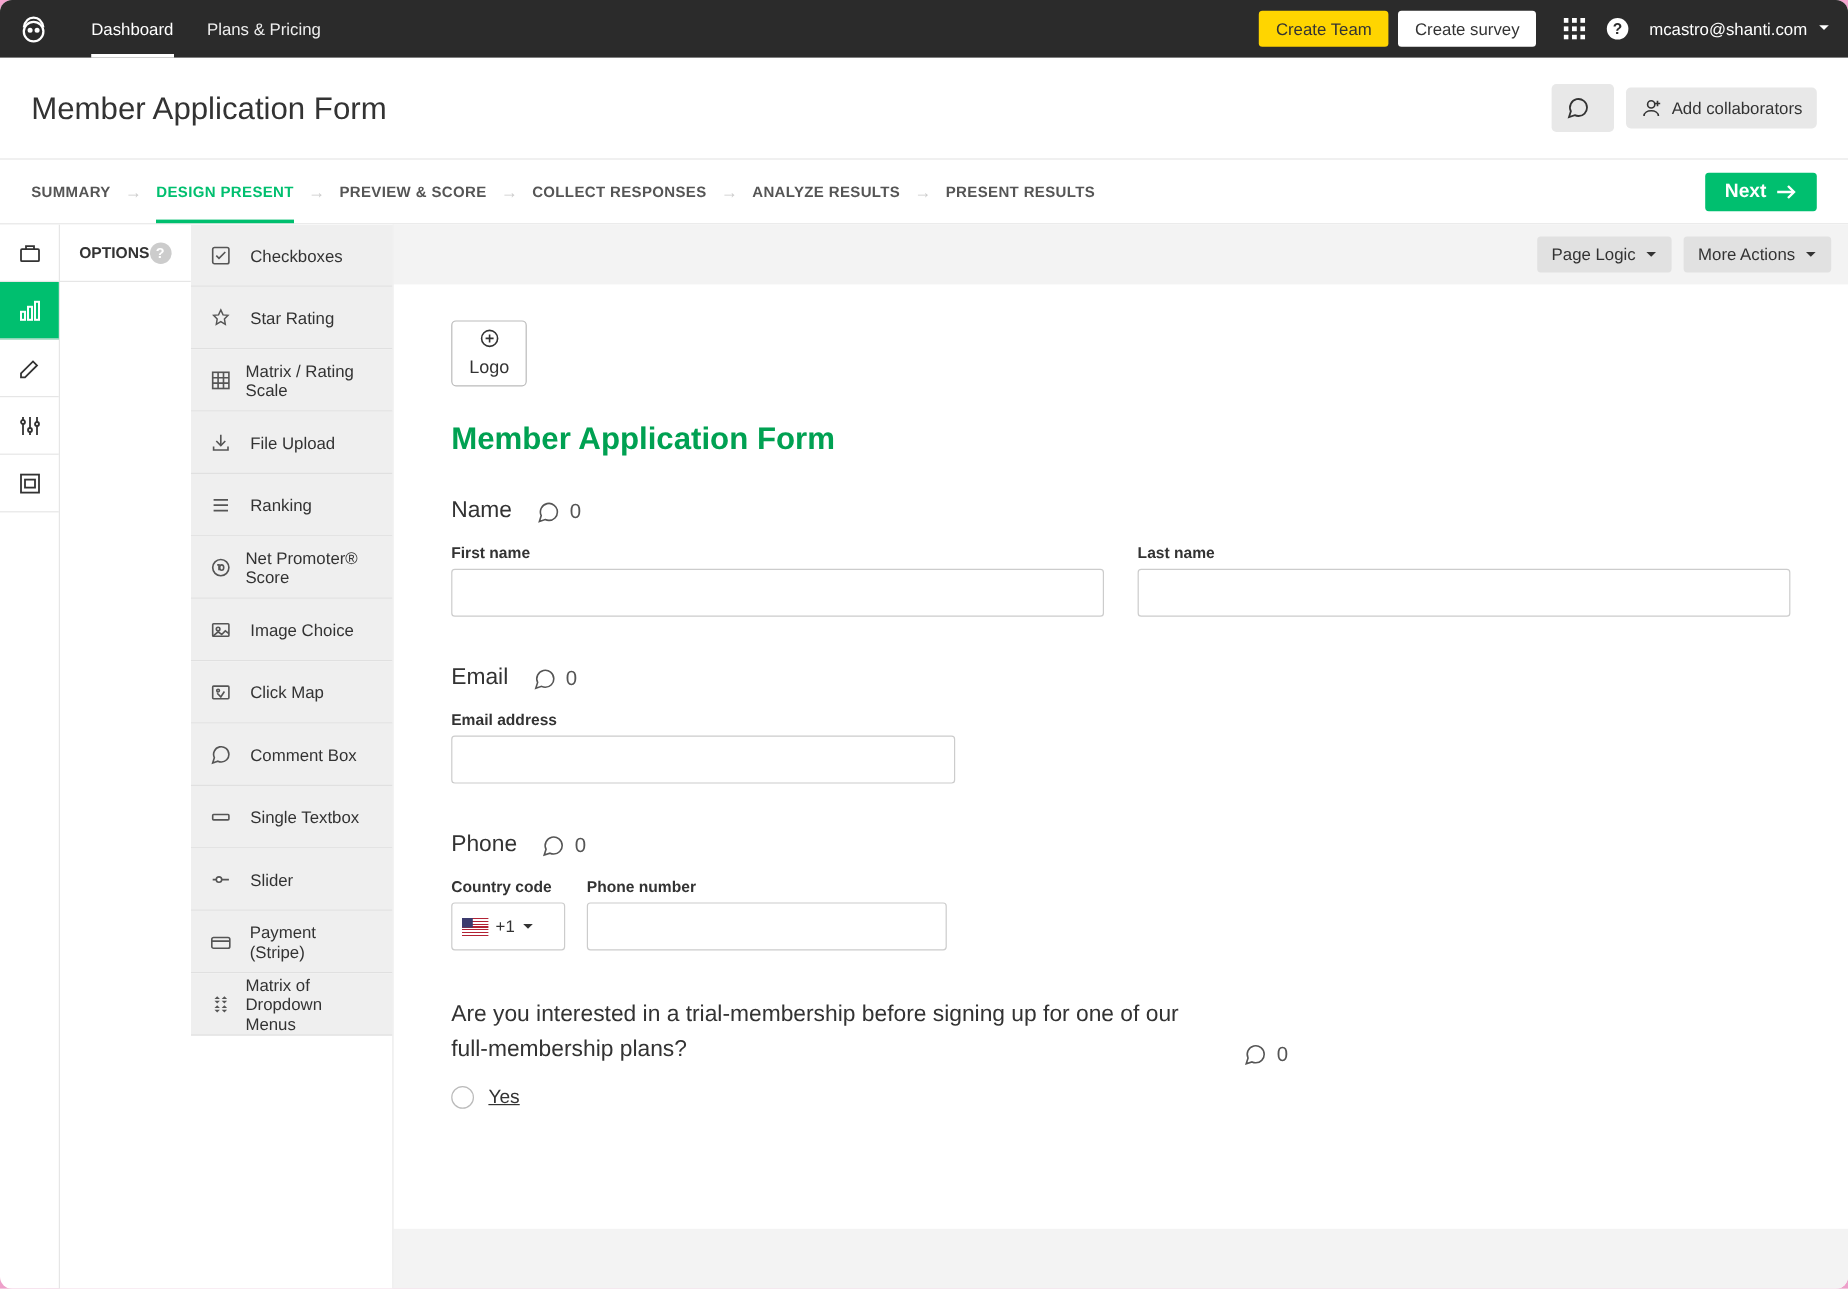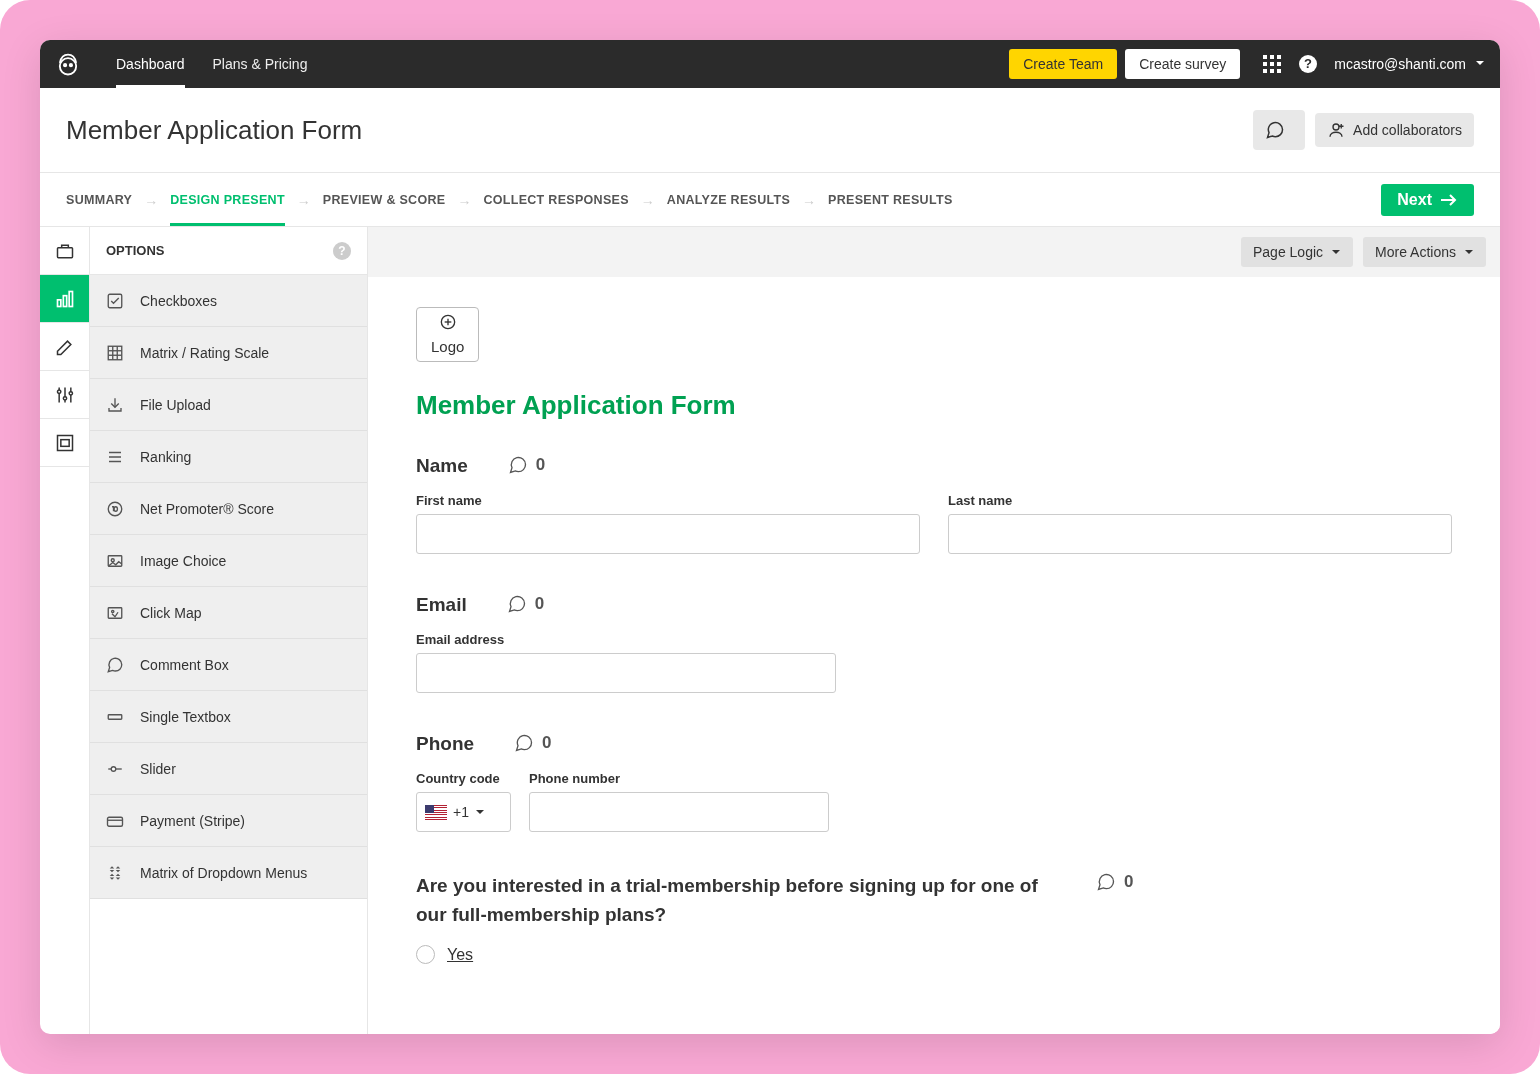--- a/index.html
+++ b/index.html
@@ -1,17 +1,17 @@
 <!DOCTYPE html>
 <html><head>
 <meta charset="utf-8">
 <style>
 * { box-sizing: border-box; margin: 0; padding: 0; }
 body { font-family: -apple-system, BlinkMacSystemFont, "Segoe UI", Helvetica, Arial, sans-serif; background: #fff; color: #333; }
-.page-wrap { width: 1540px; height: 1074px; padding: 40px; background: #f9a8d4; border-radius: 30px; }
+.page-wrap { width: 1540px; height: 1074px; background: #f9a8d4; }
 .app-shell { width: 100%; height: 100%; border-radius: 10px; overflow: hidden; box-shadow: 0 10px 40px rgba(0,0,0,0.12); background: #fff; display: flex; flex-direction: column; }
 
 
 .topbar { background: #2b2b2b; height: 48px; display: flex; align-items: center; padding: 0 14px; color: #fff; font-size: 14px; }
 .topbar-logo { width: 28px; height: 28px; margin-right: 20px; display: flex; align-items: center; justify-content: center; }
 .topbar-logo svg { width: 28px; height: 28px; }
 .topnav-item { padding: 0 14px; height: 100%; display: flex; align-items: center; cursor: pointer; font-weight: 500; color: #eee; position: relative; }
 .topnav-item.active { color: #fff; }
 .topnav-item.active::after { content:""; position:absolute; left:14px; right:14px; bottom:0; height:3px; background:#fff; }
 .topbar-spacer { flex: 1; }
@@ -41,36 +41,36 @@
 
 
 .body { flex:1; display:flex; overflow: hidden; }
 
 
 .leftrail { width: 50px; border-right: 1px solid #e6e6e6; display:flex; flex-direction:column; }
 .rail-btn { height: 48px; display:flex; align-items:center; justify-content:center; cursor:pointer; color:#333; border-bottom: 1px solid #e6e6e6; }
 .rail-btn.active { background:#00bf6f; color:#fff; }
 
 
-.sidebar { width: 278px; border-right: 1px solid #e6e6e6; background:#fff; display:flex; flex-direction:column; }
+.sidebar { width: 278px; border-right: 1px solid #e6e6e6; background:#fff; display:flex; flex-direction:row; }
 .sidebar-head { height: 48px; display:flex; align-items:center; padding: 0 16px; font-size: 13px; font-weight: 700; color:#333; justify-content: space-between; border-bottom:1px solid #e6e6e6;}
 .sidebar-head .help { width:18px; height:18px; border-radius:50%; background:#ccc; color:#fff; font-size:12px; display:flex; align-items:center; justify-content:center; }
 .qlist { flex:1; overflow:auto; }
 .qitem { height: 52px; display:flex; align-items:center; padding: 0 16px; font-size: 14px; color:#333; cursor:pointer; background:#efefef; border-bottom:1px solid #e0e0e0; }
 .qitem .qicon { width: 22px; margin-right: 12px; display:flex; align-items:center; color:#555; }
 
 
 .canvas { flex:1; background:#f3f3f3; overflow:auto; }
 .canvas-toolbar { display:flex; justify-content:flex-end; padding: 10px 14px; gap:10px;align-items:center; }
 .dd-btn { background:#e1e1e1; border-radius:3px; padding:7px 12px; font-size:14px; display:flex; align-items:center; gap:8px; cursor:pointer; font-weight:500; }
 .form-area { background:#fff; margin: 0 0 0 0; padding: 30px 48px 60px 48px; min-height: 700px;}
 .logo-btn { border:1px solid #bbb; border-radius:4px; padding:6px 14px; display:inline-flex; align-items:center; gap:8px; font-size:15px; cursor:pointer;flex-direction:column; }
 .form-title { color:#00a152; font-size:26px; font-weight:600; margin: 28px 0 34px 0; }
 .qblock { margin-bottom: 40px; }
-.qhead { display:flex; align-items:flex-start; gap:40px; margin-bottom: 16px; font-weight: bold; }
+.qhead { display:flex; align-items:flex-end; gap:20px; margin-bottom: 16px; }
 .qlabel { font-size:19px; color:#333; }
 .qcomment { display:flex; align-items:center; gap:8px; color:#555; font-size:17px; }
 .fields-row { display:flex; gap:28px; }
 .field { flex:1; display:flex; flex-direction:column; }
 .field-label { font-size:13px; font-weight:600; color:#333; margin-bottom:6px; }
 .text-input { border:1px solid #ccc; border-radius:3px; height:40px; padding:0 10px; font-size:14px; background:#fff; width:100%; }
 .ccode { width:95px; border:1px solid #ccc; border-radius:3px; height:40px; display:flex; align-items:center; padding:0 8px; gap:6px; cursor:pointer; }
 .flag { width:22px; height:15px; background:linear-gradient(#b22234 0 7%, #fff 7% 15%, #b22234 15% 23%, #fff 23% 31%, #b22234 31% 38%, #fff 38% 46%, #b22234 46% 54%, #fff 54% 62%, #b22234 62% 69%, #fff 69% 77%, #b22234 77% 85%, #fff 85% 92%, #b22234 92% 100%); position:relative;}
 .flag::before { content:""; position:absolute; left:0; top:0; width:9px; height:8px; background:#3c3b6e; }
 .qchoice { display:flex; align-items:center; gap:12px; font-size:16px; margin-top:10px;text-decoration:underline; }
@@ -219,20 +219,28 @@
               <span class="qicon">
                 <svg width="18" height="18" viewBox="0 0 24 24" fill="none" stroke="#555" stroke-width="1.8">
                   <rect x="3" y="3" width="18" height="18" rx="2"></rect>
                   <path d="M7 12 l3 3 l7 -7"></path>
                 </svg>
               </span>
               <span>Checkboxes</span>
             </div>
             <div class="qitem">
               <span class="qicon">
+                <svg width="18" height="18" viewBox="0 0 24 24" fill="none" stroke="#555" stroke-width="1.6">
+                  <path d="M12 3 l2.5 5.5 L20 9 l-4 4 l1 6 L12 16 l-5 3 l1-6 L4 9 l5.5-.5 z"></path>
+                </svg>
+              </span>
+              <span>Star Rating</span>
+            </div>
+            <div class="qitem">
+              <span class="qicon">
                 <svg width="18" height="18" viewBox="0 0 24 24" fill="none" stroke="#555" stroke-width="1.8">
                   <rect x="3" y="3" width="18" height="18"></rect>
                   <line x1="3" y1="9" x2="21" y2="9"></line>
                   <line x1="3" y1="15" x2="21" y2="15"></line>
                   <line x1="9" y1="3" x2="9" y2="21"></line>
                   <line x1="15" y1="3" x2="15" y2="21"></line>
                 </svg>
               </span>
               <span>Matrix / Rating Scale</span>
             </div>

